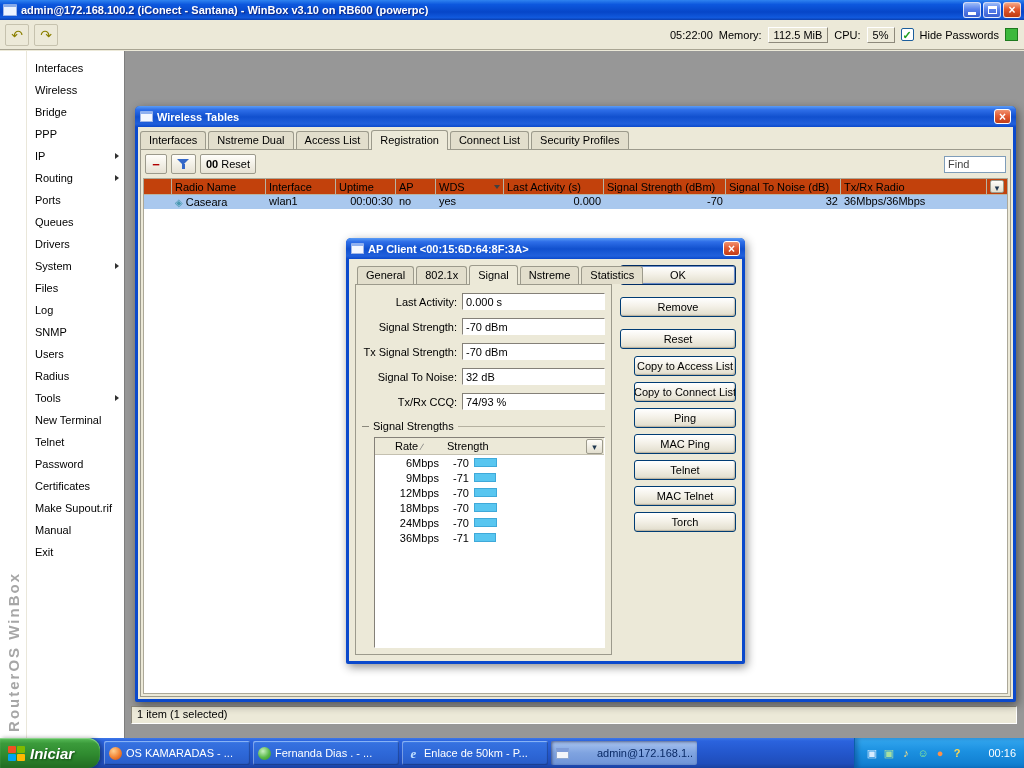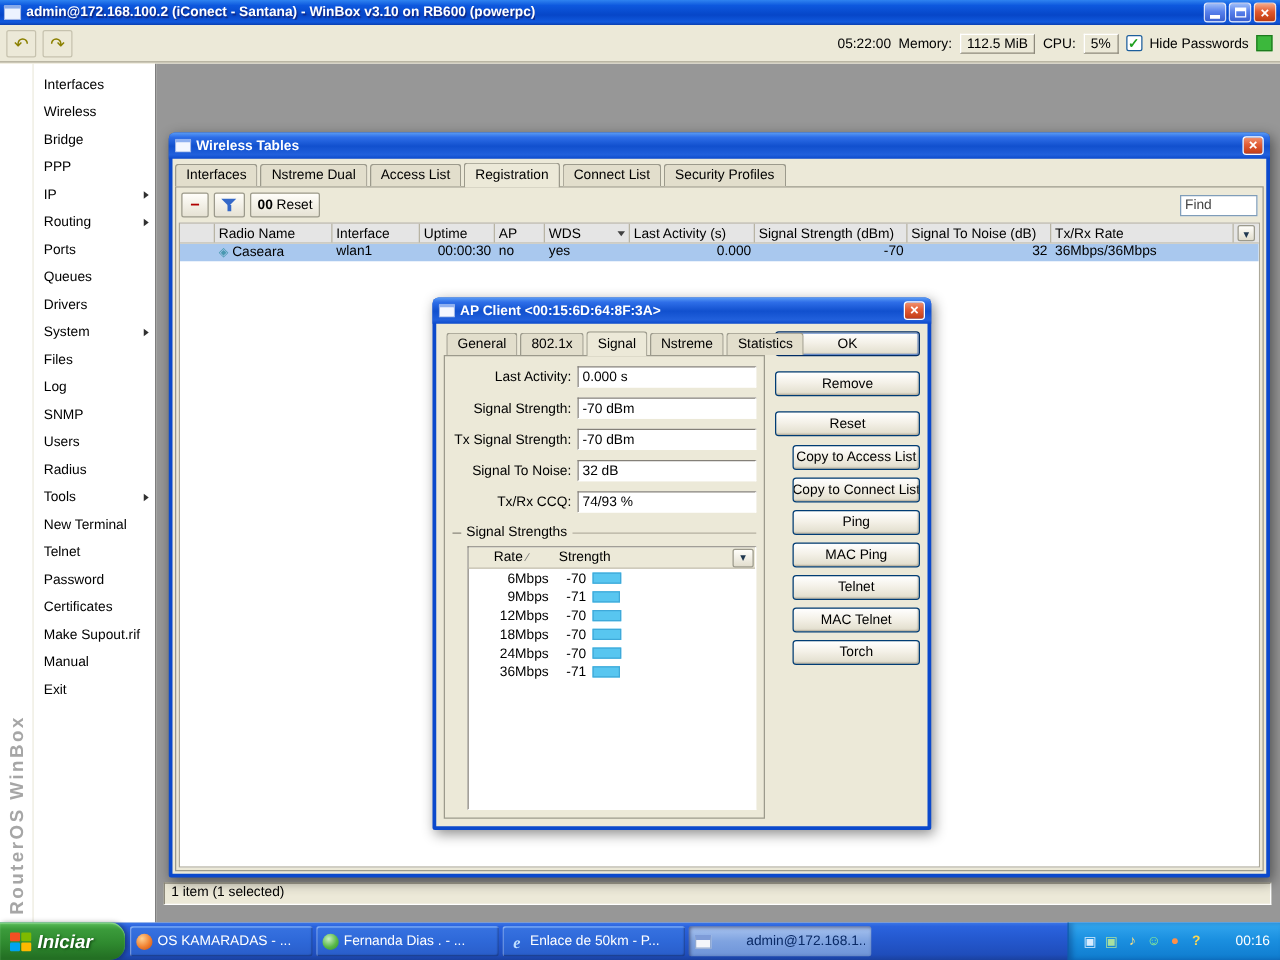--- a/index.html
+++ b/index.html
@@ -66,21 +66,21 @@
   .tool-btn{height:20px;min-width:22px;border:1px solid #9C9A8C;border-radius:2px;background:linear-gradient(#FFFEFA,#E6E2D4);display:flex;align-items:center;justify-content:center;gap:3px;padding:0 5px;}
   .minus-icon::before{content:"−";color:#B00000;font-weight:bold;font-size:13px;line-height:1;}
   .funnel-icon{position:relative;width:13px;height:12px;}
   .funnel-icon::before{content:"";position:absolute;top:1px;left:0;border-left:6px solid transparent;border-right:6px solid transparent;border-top:6px solid #3468C8;}
   .funnel-icon::after{content:"";position:absolute;top:6px;left:5px;width:3px;height:5px;background:#3468C8;}
   .reset-00{font-weight:bold;}
   .find-input{margin-left:auto;width:62px;height:17px;border:1px solid #7F9DB9;background:#fff;padding:0 3px;}
   .find-input::placeholder{color:#444;}
 
   .table-wrap{flex:1;display:flex;flex-direction:column;margin:0 2px 2px;border:1px solid #ACA899;background:#fff;min-height:0;}
-  .thead{display:flex;height:16px;background:#e5e5e5;border-bottom:1px solid #B8B4A4;flex:none;}
+  .thead{display:flex;height:16px;background:#c2410c;border-bottom:1px solid #B8B4A4;flex:none;}
   .th{display:flex;align-items:center;padding:0 3px;border-right:1px solid #B8B4A4;overflow:hidden;white-space:nowrap;}
   .c0{width:28px;flex:none;} .c1{width:94px;flex:none;} .c2{width:70px;flex:none;} .c3{width:60px;flex:none;}
   .c4{width:40px;flex:none;} .c5{width:68px;flex:none;} .c6{width:100px;flex:none;} .c7{width:122px;flex:none;}
   .c8{width:115px;flex:none;} .c9{flex:1;min-width:0;} .c10{width:20px;flex:none;border-right:none;display:flex;align-items:center;justify-content:center;}
   .sort-down{margin-left:auto;width:0;height:0;border-top:4px solid #404040;border-left:3px solid transparent;border-right:3px solid transparent;}
   .head-arrow-btn{width:17px;height:13px;border:1px solid #9C9A8C;border-radius:2px;background:linear-gradient(#FFFEFA,#E2DECE);display:flex;align-items:center;justify-content:center;padding:0;}
   .dd-arrow::before{content:"▾";font-size:9px;color:#203850;line-height:1;}
   .tbody{flex:1;background:#fff;overflow:hidden;}
   .t-row{display:flex;height:14px;line-height:13px;}
   .t-row.selected{background:#A9C8EE;}
@@ -396,21 +396,21 @@
               <div class="th c6">
                   <span>Last Activity (s)</span>
                 </div>
               <div class="th c7">
                   <span>Signal Strength (dBm)</span>
                 </div>
               <div class="th c8">
                   <span>Signal To Noise (dB)</span>
                 </div>
               <div class="th c9">
-                  <span>Tx/Rx Rate</span>
+                  <span>Tx/Rx Radio</span>
                 </div>
               <div class="th c10">
                 <button class="head-arrow-btn">
                     <span class="dd-arrow"></span>
                   </button>
               </div>
             </div>
             <div class="tbody">
               <div class="t-row selected">
                 <div class="td c0"></div>

